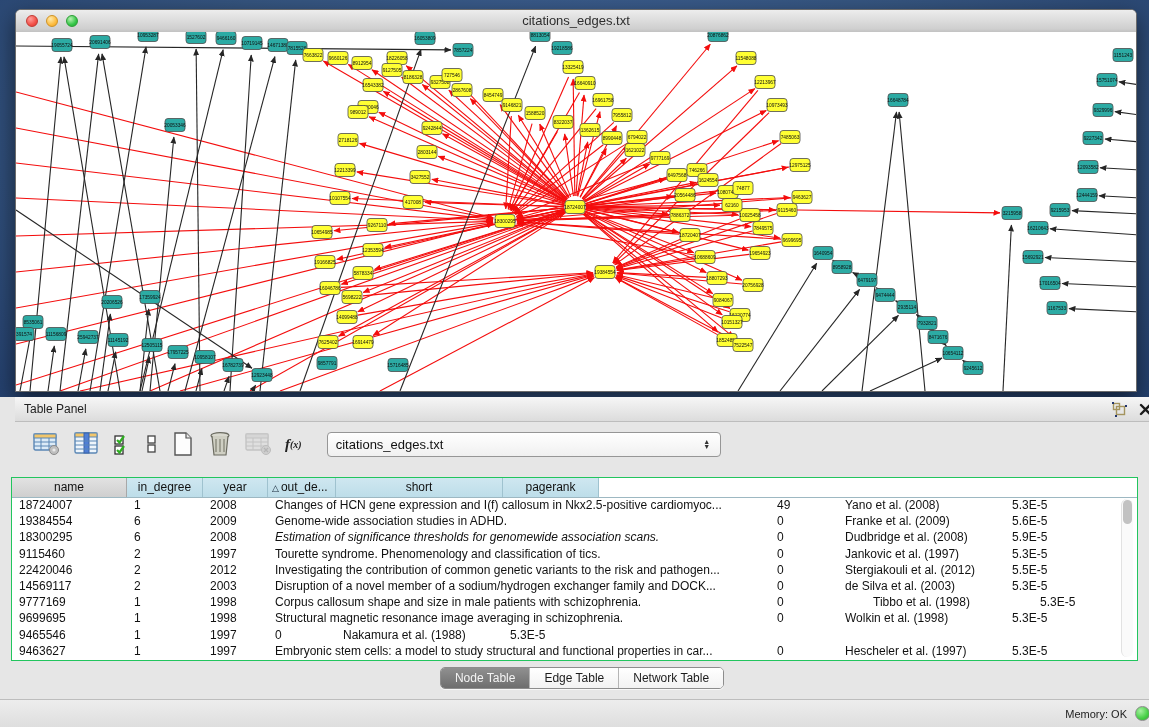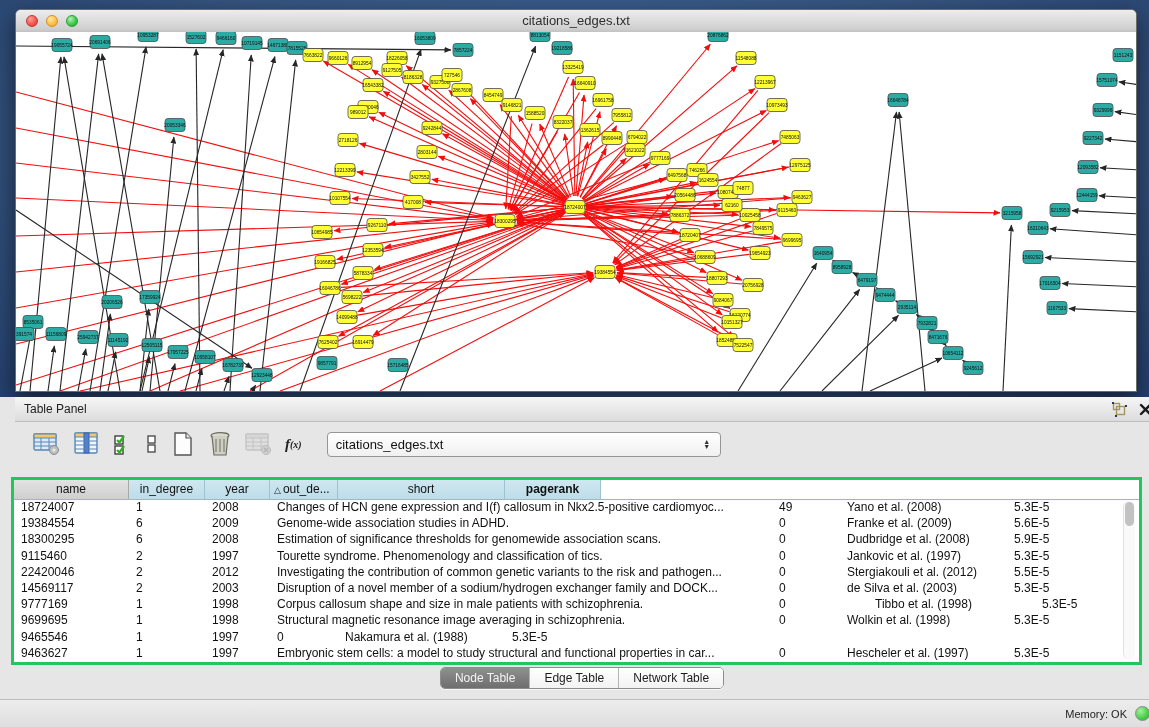--- a/index.html
+++ b/index.html
@@ -33,21 +33,21 @@
   .fx{font-family:"Liberation Serif",serif;font-style:italic;font-weight:bold;font-size:15px;color:#222;}
   .fx small{font-size:10px;font-weight:bold;}
   .combo{margin-left:12px;width:392px;height:23px;border:1px solid #969696;border-radius:4px;
     background:linear-gradient(#ffffff,#f0f0f0);display:flex;align-items:center;
     box-shadow:inset 0 1px 0 #fff;}
   .combo .cval{flex:1;font-size:13px;color:#111;padding-left:8px;}
   .combo .stepper{width:18px;display:flex;flex-direction:column;align-items:center;line-height:5px;
     font-size:7px;color:#333;padding-right:4px;}
   
   .tablewrap{position:absolute;left:11px;top:80px;width:1125px;height:182px;
-    border:3px solid #22c55e;background:#fff;overflow:hidden;}
+    border:1px solid #22c55e;background:#fff;overflow:hidden;}
   .thead{display:flex;height:19px;border-bottom:1px solid #9db8c2;}
   .th{box-sizing:border-box;font-size:12px;color:#111;text-align:center;line-height:18px;
     background:linear-gradient(#cfe7f0,#bddde9);border-right:1px solid #9fc2cf;
     overflow:hidden;white-space:nowrap;}
   .th.first{background:linear-gradient(#e2e2e2,#cfcfcf);border-right:1px solid #a8a8a8;}
   .th.sorted{text-align:left;padding-left:4px;}
   .th .tri{font-size:9px;color:#123;padding-right:2px;}
   .tbody{position:absolute;left:0;top:19px;right:0;bottom:0;}
   .tr{display:flex;height:16.2px;align-items:center;}
   .td{box-sizing:border-box;font-size:12px;color:#111;padding-left:7px;
@@ -855,21 +855,21 @@
     </span>
   </div>
 
   <div class="tablewrap">
     <div class="thead" id="thead">
         <div class="th first" style="width: 115px;"><span>name</span></div>
         <div class="th" style="width: 76px;"><span>in_degree</span></div>
         <div class="th" style="width: 65px;"><span>year</span></div>
         <div class="th sorted" style="width: 68px;"><span class="tri">△</span><span>out_de...</span></div>
         <div class="th" style="width: 167px;"><span>short</span></div>
-        <div class="th" style="width: 96px; font-weight: bold;"><span>pagerank</span></div>
+        <div class="th" style="width: 96px;"><span>pagerank</span></div>
       </div>
     <div class="tbody" id="tbody">
         <div class="tr">
           <div class="td" style="width: 115px;">18724007</div>
           <div class="td" style="width: 76px;">1</div>
           <div class="td" style="width: 65px;">2008</div>
           <div class="td" style="width: 502px;">Changes of HCN gene expression and I(f) callosum in Nkx2.5-positive cardiomyoc...</div>
           <div class="td" style="width: 68px;">49</div>
           <div class="td" style="width: 167px;">Yano et al. (2008)</div>
           <div class="td" style="width: 96px;">5.3E-5</div>
@@ -880,21 +880,21 @@
           <div class="td" style="width: 65px;">2009</div>
           <div class="td" style="width: 502px;">Genome-wide association studies in ADHD.</div>
           <div class="td" style="width: 68px;">0</div>
           <div class="td" style="width: 167px;">Franke et al. (2009)</div>
           <div class="td" style="width: 96px;">5.6E-5</div>
         </div>
         <div class="tr">
           <div class="td" style="width: 115px;">18300295</div>
           <div class="td" style="width: 76px;">6</div>
           <div class="td" style="width: 65px;">2008</div>
-          <div class="td" style="width: 502px;">Estimation of significance thresholds for genomewide association scans.</div>
+          <div class="td" style="width: 502px; font-style: italic;">Estimation of significance thresholds for genomewide association scans.</div>
           <div class="td" style="width: 68px;">0</div>
           <div class="td" style="width: 167px;">Dudbridge et al. (2008)</div>
           <div class="td" style="width: 96px;">5.9E-5</div>
         </div>
         <div class="tr">
           <div class="td" style="width: 115px;">9115460</div>
           <div class="td" style="width: 76px;">2</div>
           <div class="td" style="width: 65px;">1997</div>
           <div class="td" style="width: 502px;">Tourette syndrome. Phenomenology and classification of tics.</div>
           <div class="td" style="width: 68px;">0</div>

